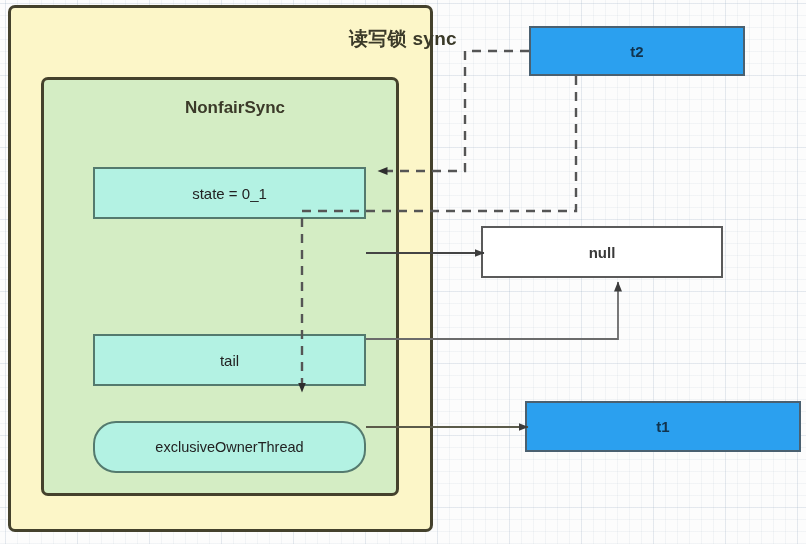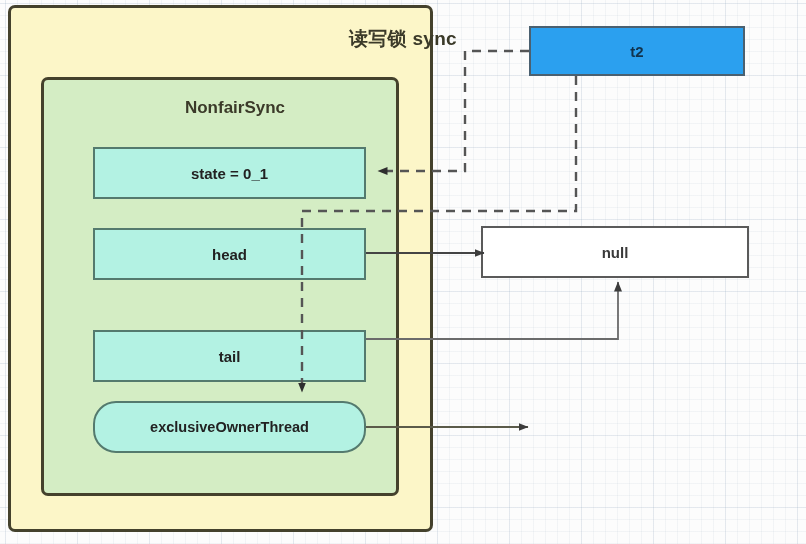--- a/index.html
+++ b/index.html
@@ -60,39 +60,40 @@
     top: 98px; left: 41px; width: 388px;
     text-align: center;
     font-size: 17px;
     font-weight: bold;
     color: #3b3a29;
   }
   .field-box {
     background: #b3f2e3;
     border: 2px solid #547a6e;
     font-size: 15px;
-    font-weight: bold;
+    font-weight: normal;
     color: #222;
     left: 93px;
     width: 273px;
     height: 52px;
+    margin-top: 20px;
   }
   #field-state { top: 147px; }
   #field-head  { top: 228px; }
-  #field-tail  { top: 330px; text-align: center; }
+  #field-tail  { top: 314px; text-align: center; }
   #field-owner { top: 401px; font-size: 14.5px; border-radius: 23px; }
 
   .plain-box {
     background: #ffffff;
     border: 2px solid #5a5a5a;
     font-size: 15px;
     font-weight: bold;
     color: #3a3a3a;
   }
-  #box-null { left: 481px; top: 226px; width: 268px; height: 52px; }
+  #box-null { left: 481px; top: 226px; width: 242px; height: 52px; }
 
   .thread-box {
     background: #2ba0ef;
     border: 2px solid #4a6070;
     font-size: 15px;
     font-weight: bold;
     color: #11334d;
   }
   #box-t2 { left: 529px; top: 26px; width: 216px; height: 50px; }
   #box-t1 { left: 525px; top: 401px; width: 276px; height: 51px; }
@@ -109,26 +110,26 @@
 
 <div id="canvas">
 
   <div class="box" id="outer-sync"></div>
   <div id="outer-sync-title">读写锁 sync</div>
 
   <div class="box" id="nonfair-sync"></div>
   <div id="nonfair-sync-title">NonfairSync</div>
 
   <div class="box field-box" id="field-state">state = 0_1</div>
-  <div class="box field-box" id="field-head">head</div>
   <div class="box field-box" id="field-tail">tail</div>
   <div class="box field-box" id="field-owner">exclusiveOwnerThread</div>
 
   <div class="box plain-box" id="box-null">null</div>
   <div class="box thread-box" id="box-t2">t2</div>
+  <div class="box thread-box" id="box-t1">t1</div>
 
   <svg id="edges" viewBox="0 0 806 544">
     <defs>
       <marker id="arrow-dark" markerWidth="11" markerHeight="11" refX="9.5" refY="4" orient="auto" markerUnits="userSpaceOnUse">
         <path d="M0,0 L10,4 L0,8 z" fill="#2e2e2e"></path>
       </marker>
       <marker id="arrow-grey" markerWidth="11" markerHeight="11" refX="9.5" refY="4" orient="auto" markerUnits="userSpaceOnUse">
         <path d="M0,0 L10,4 L0,8 z" fill="#3c3c3c"></path>
       </marker>
     </defs>

